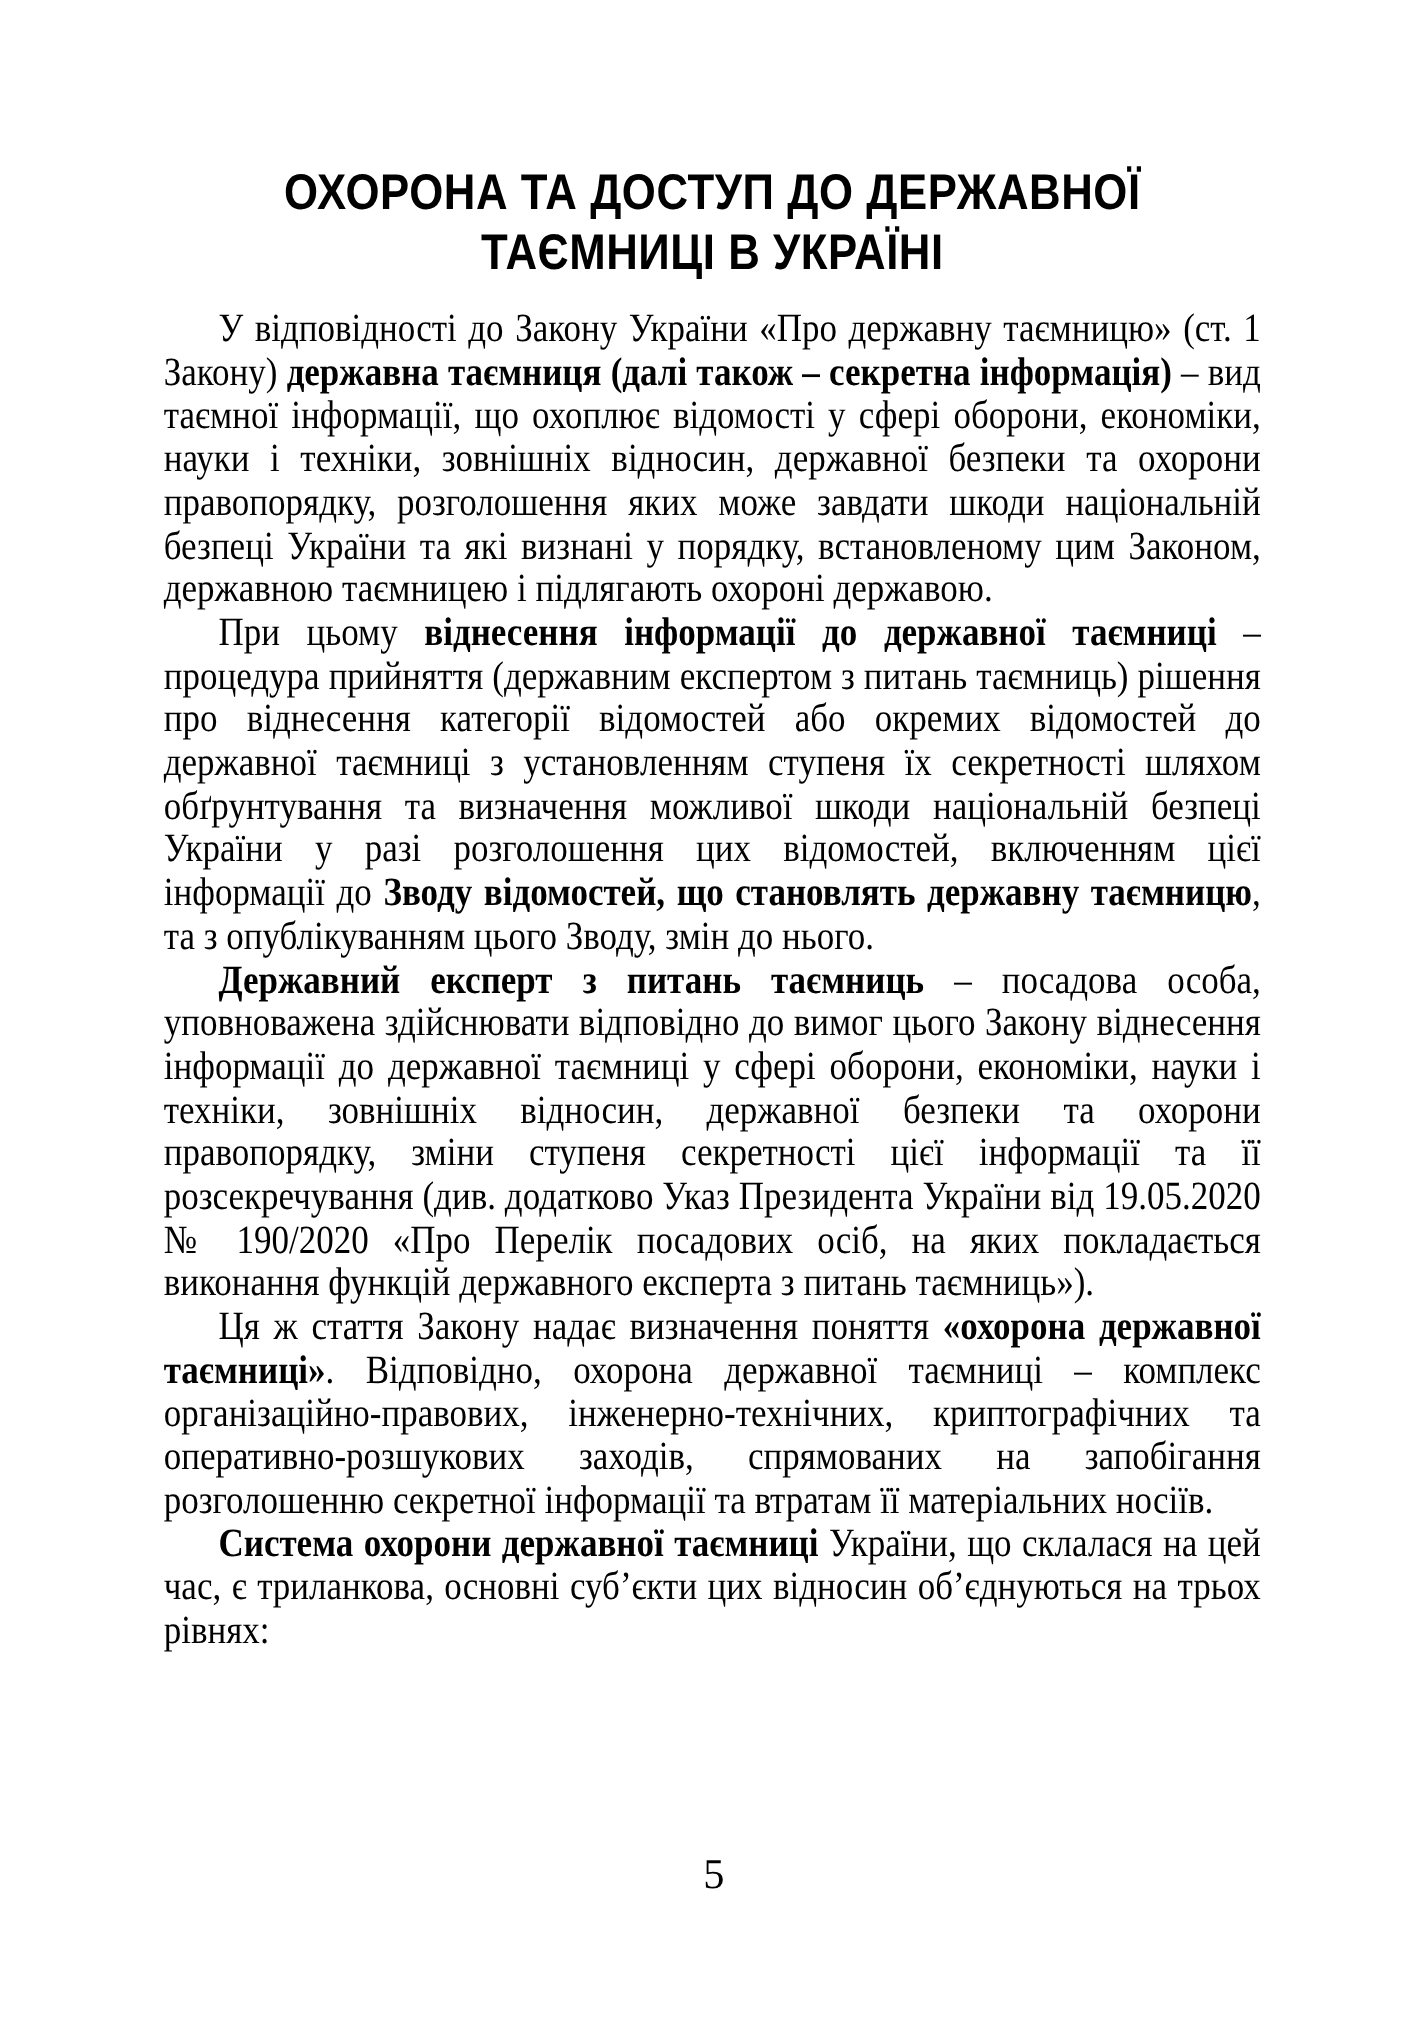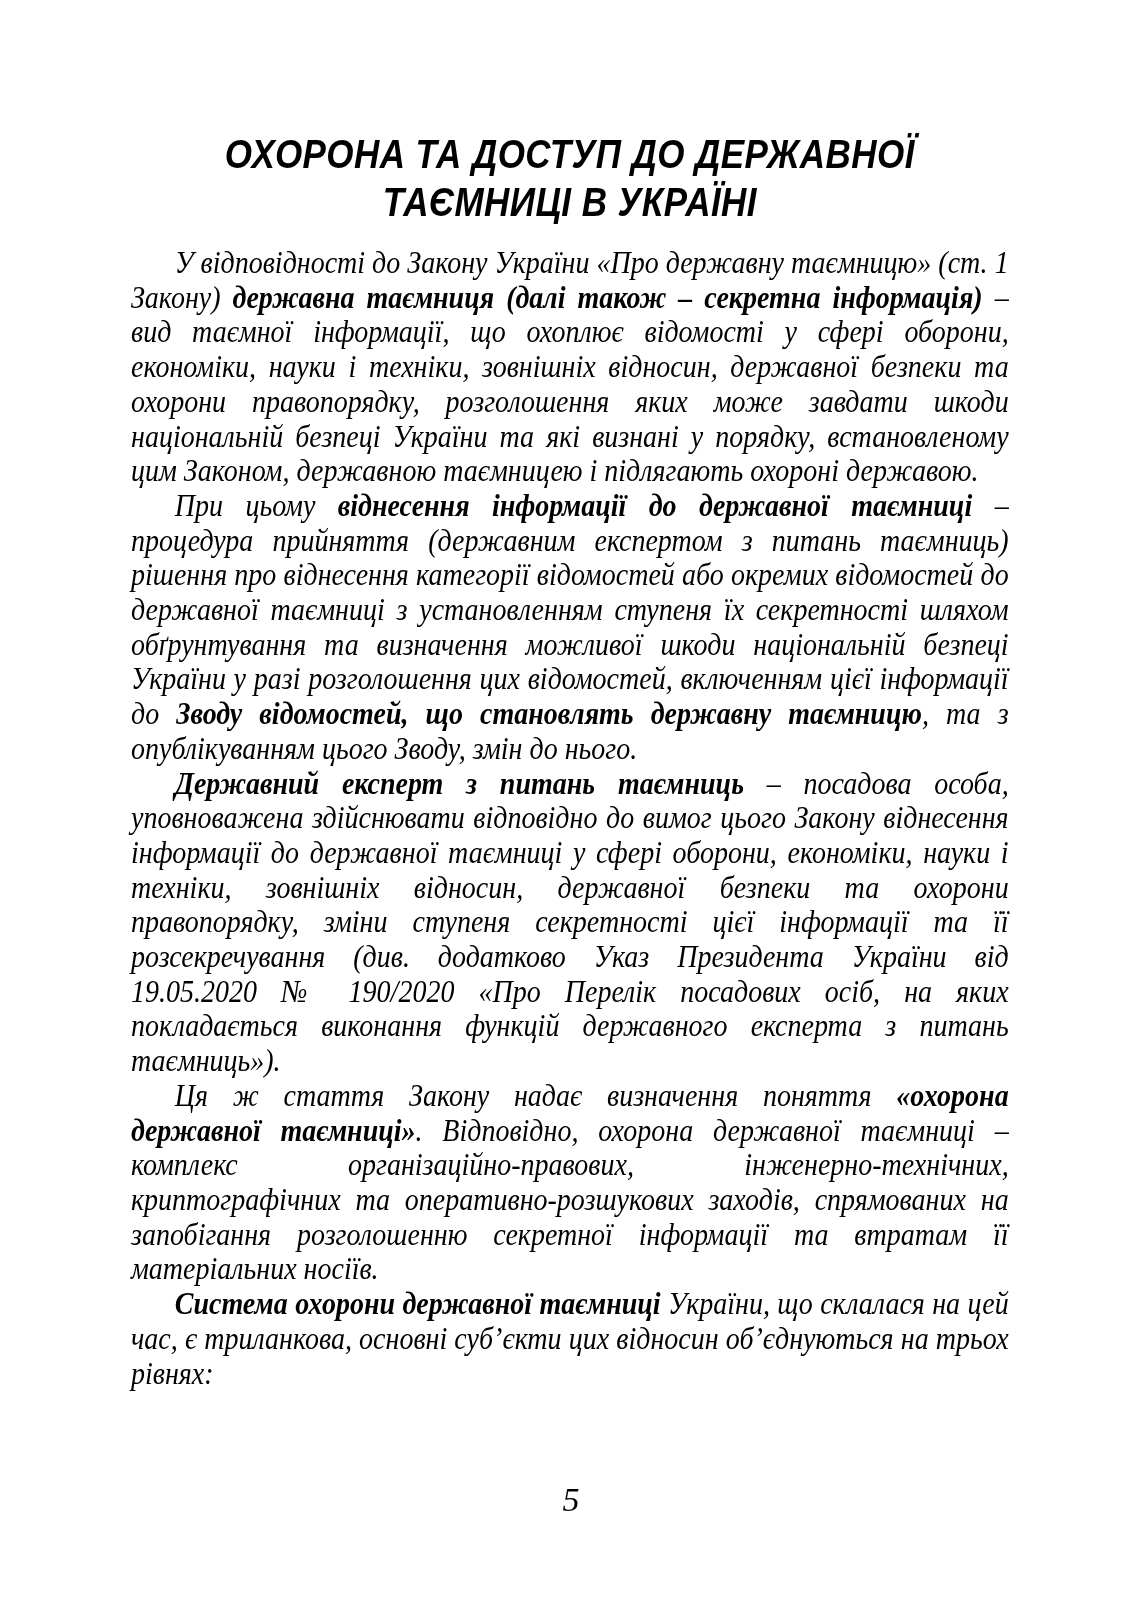--- a/index.html
+++ b/index.html
@@ -3,21 +3,20 @@
 <meta charset="utf-8">
 <style>
   html, body { margin: 0; padding: 0; background: #ffffff; }
   .page {
     position: relative;
     width: 1142px;
     height: 1615px;
     background: #ffffff;
     overflow: hidden;
     color: #000000;
-    font-style: italic;
   }
   
   .content {
     position: absolute;
     left: 131px;
     top: 130px;
     width: 1003px;
     transform: scaleX(0.875);
     transform-origin: 0 0;
   }

